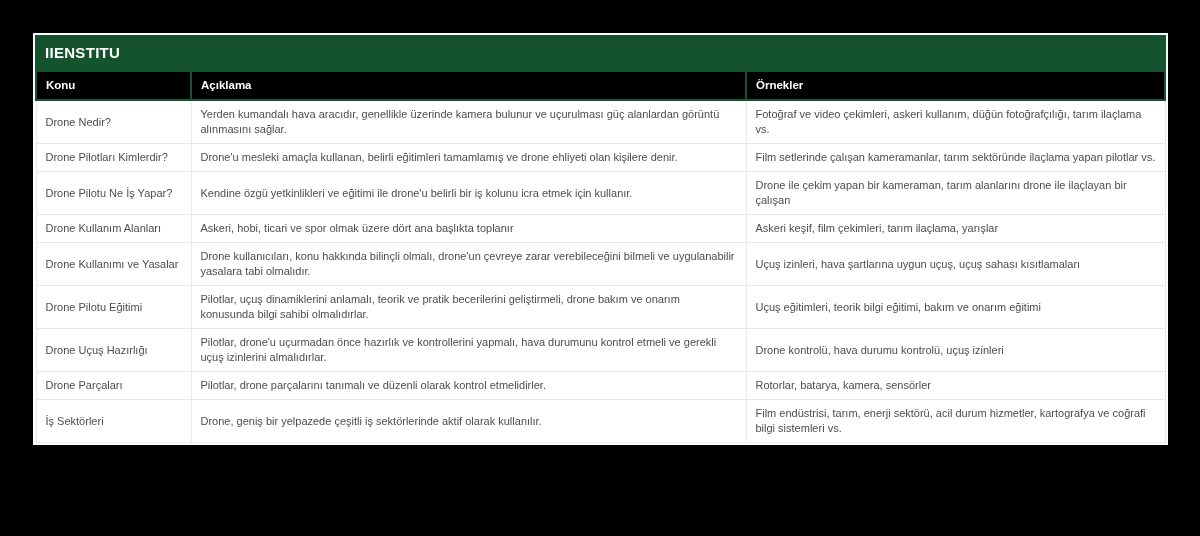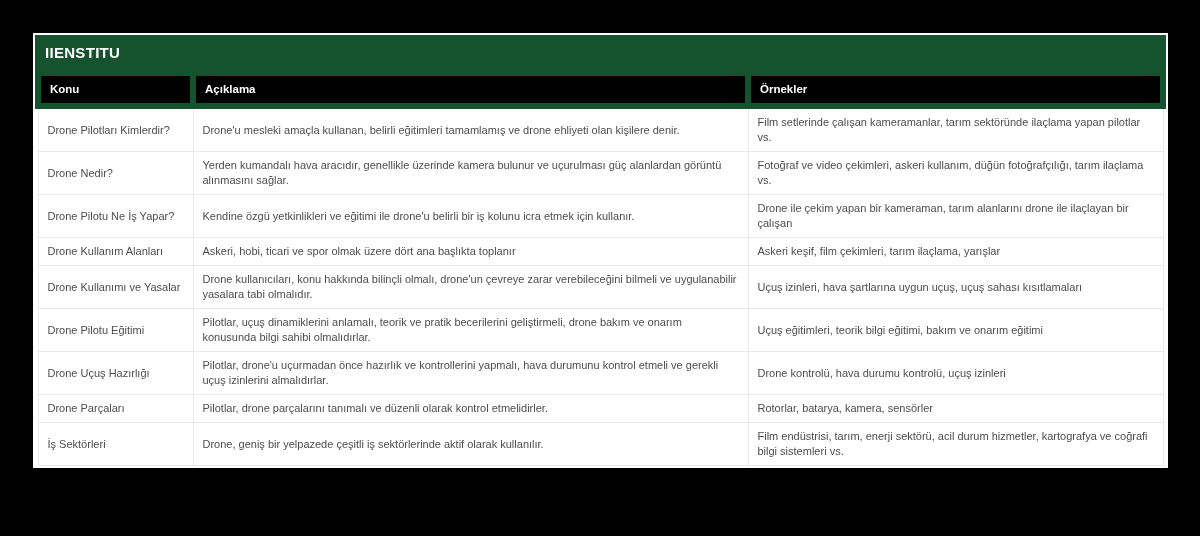--- a/index.html
+++ b/index.html
@@ -40,21 +40,21 @@
   col.c-konu      { width: 155px; }
   col.c-aciklama  { width: 555px; }
   col.c-ornekler  { width: auto;  }
   table.data-table th {
     background: #000000;
     color: #ffffff;
     font-weight: bold;
     font-size: 11.5px;
     text-align: left;
     padding: 6px 9px;
-    border: 6px solid #14532d;
+    border: 2px solid #14532d;
     line-height: 15px;
   }
   table.data-table td {
     font-size: 11px;
     color: #4d4d4d;
     padding: 6px 9px;
     border: 1px solid #e9e9e9;
     vertical-align: middle;
     line-height: 15px;
   }
@@ -73,28 +73,28 @@
     </colgroup>
     <thead>
       <tr>
         <th>Konu</th>
         <th>Açıklama</th>
         <th>Örnekler</th>
       </tr>
     </thead>
     <tbody>
       <tr>
+        <td>Drone Nedir?</td>
+        <td>Yerden kumandalı hava aracıdır, genellikle üzerinde kamera bulunur ve uçurulması güç alanlardan görüntü alınmasını sağlar.</td>
+        <td>Fotoğraf ve video çekimleri, askeri kullanım, düğün fotoğrafçılığı, tarım ilaçlama vs.</td>
+      </tr>
+      <tr>
         <td>Drone Pilotları Kimlerdir?</td>
         <td>Drone'u mesleki amaçla kullanan, belirli eğitimleri tamamlamış ve drone ehliyeti olan kişilere denir.</td>
         <td>Film setlerinde çalışan kameramanlar, tarım sektöründe ilaçlama yapan pilotlar vs.</td>
-      </tr>
-      <tr>
-        <td>Drone Nedir?</td>
-        <td>Yerden kumandalı hava aracıdır, genellikle üzerinde kamera bulunur ve uçurulması güç alanlardan görüntü alınmasını sağlar.</td>
-        <td>Fotoğraf ve video çekimleri, askeri kullanım, düğün fotoğrafçılığı, tarım ilaçlama vs.</td>
       </tr>
       <tr>
         <td>Drone Pilotu Ne İş Yapar?</td>
         <td>Kendine özgü yetkinlikleri ve eğitimi ile drone'u belirli bir iş kolunu icra etmek için kullanır.</td>
         <td>Drone ile çekim yapan bir kameraman, tarım alanlarını drone ile ilaçlayan bir çalışan</td>
       </tr>
       <tr>
         <td>Drone Kullanım Alanları</td>
         <td>Askeri, hobi, ticari ve spor olmak üzere dört ana başlıkta toplanır</td>
         <td>Askeri keşif, film çekimleri, tarım ilaçlama, yarışlar</td>

